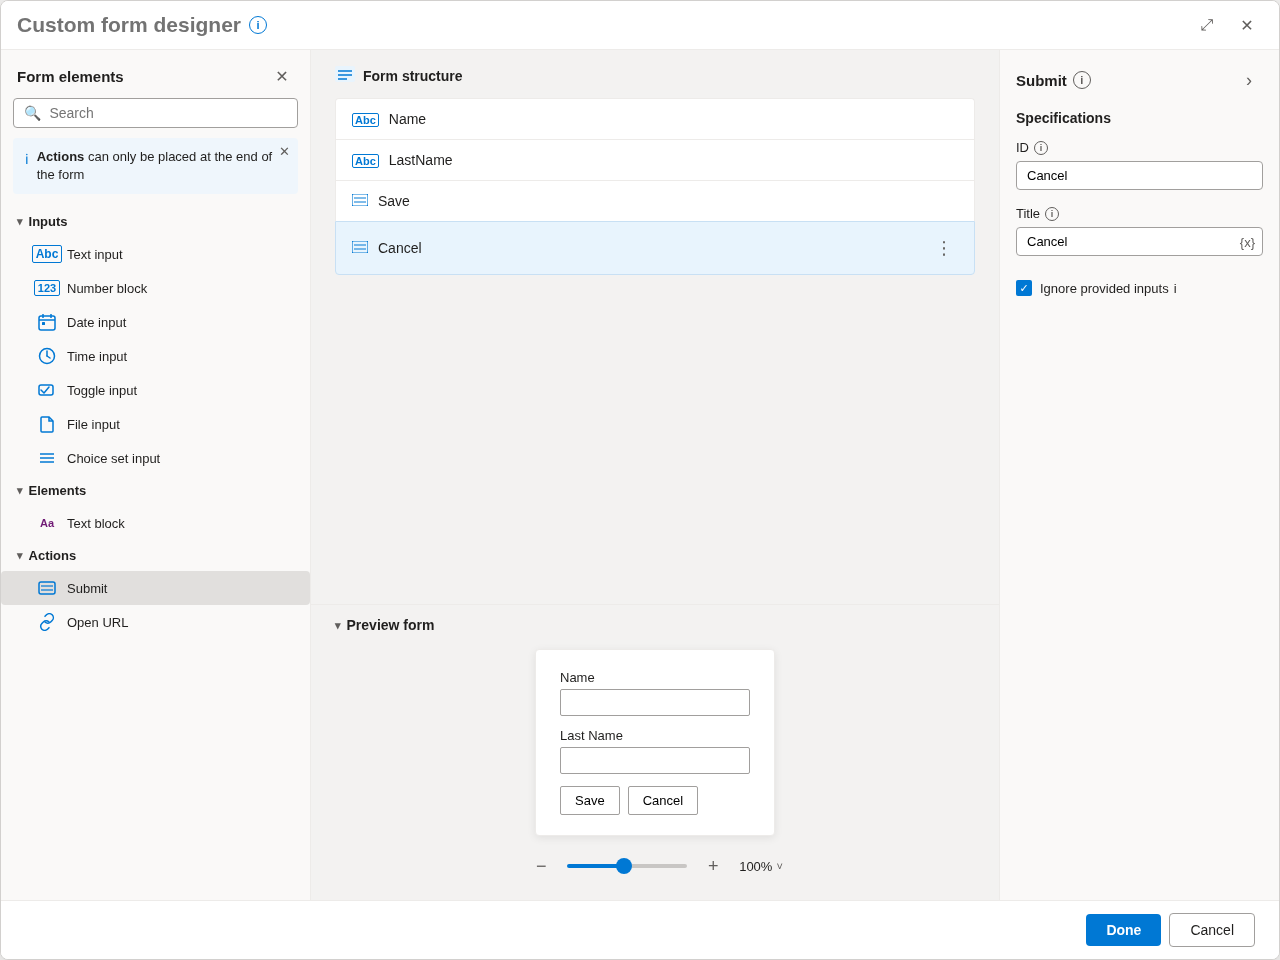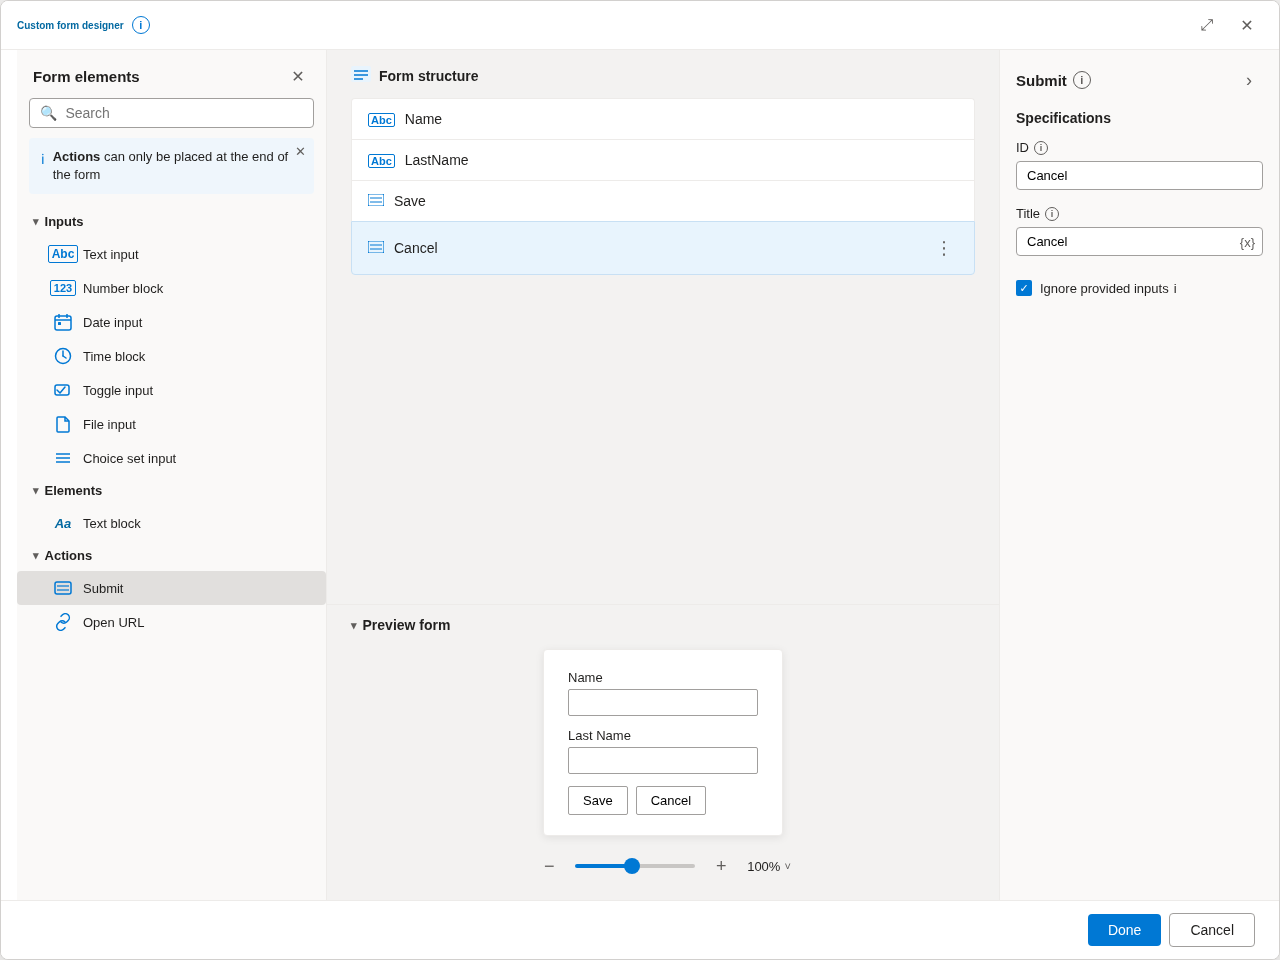--- a/index.html
+++ b/index.html
@@ -26,23 +26,23 @@
       border-bottom: 1px solid #edebe9;
       min-height: 48px;
       background: #ffffff;
     }
     .title-bar-left {
       display: flex;
       align-items: center;
       gap: 8px;
     }
     .title-bar-title {
-      font-size: 10px;
+      font-size: 21px;
       font-weight: 600;
-      color: #0369a1;
+      color: #737373;
     }
     .info-icon {
       width: 18px; height: 18px;
       border: 1.5px solid #0078d4;
       border-radius: 50%;
       display: inline-flex; align-items: center; justify-content: center;
       font-size: 11px; color: #0078d4; cursor: pointer; font-weight: 700;
     }
     .title-bar-actions {
       display: flex; gap: 8px; align-items: center;
@@ -53,21 +53,20 @@
       width: 32px; height: 32px;
       display: flex; align-items: center; justify-content: center;
       border-radius: 4px;
     }
 
     
     .main-layout {
       display: flex;
       flex: 1;
       overflow: hidden;
-      margin-left: 16px;
     }
 
     
     .sidebar {
       width: 310px;
       min-width: 310px;
       border-right: 1px solid #edebe9;
       background: #faf9f8;
       display: flex;
       flex-direction: column;
@@ -383,21 +382,21 @@
       background: #ffffff;
     }
     .btn-primary {
       padding: 8px 20px;
       background: #0078d4;
       color: #ffffff;
       border: none;
       border-radius: 4px;
       font-size: 14px;
       cursor: pointer;
-      font-weight: 400;
+      font-weight: 700;
     }
     .btn-secondary {
       padding: 8px 20px;
       background: #ffffff;
       color: #201f1e;
       border: 1px solid #a19f9d;
       border-radius: 4px;
       font-size: 14px;
       cursor: pointer;
     }
@@ -470,21 +469,21 @@
         <span>Date input</span>
       </div>
       <div class="sidebar-item">
         <div class="item-icon">
           <svg width="18" height="18" viewBox="0 0 18 18" fill="none">
             <circle cx="9" cy="9" r="7.5" stroke="#0078d4" stroke-width="1.5" fill="none"></circle>
             <line x1="9" y1="4" x2="9" y2="9" stroke="#0078d4" stroke-width="1.5" stroke-linecap="round"></line>
             <line x1="9" y1="9" x2="12" y2="11" stroke="#0078d4" stroke-width="1.5" stroke-linecap="round"></line>
           </svg>
         </div>
-        <span>Time block</span>
+        <span>Time input</span>
       </div>
       <div class="sidebar-item">
         <div class="item-icon">
           <svg width="18" height="18" viewBox="0 0 18 18" fill="none">
             <rect x="1" y="4" width="14" height="10" rx="2" stroke="#0078d4" stroke-width="1.5" fill="none"></rect>
             <polyline points="3,9 6,12 11,6" stroke="#0078d4" stroke-width="1.5" fill="none" stroke-linecap="round" stroke-linejoin="round"></polyline>
           </svg>
         </div>
         <span>Toggle input</span>
       </div>
@@ -507,21 +506,21 @@
         </div>
         <span>Choice set input</span>
       </div>
 
       <div class="section-toggle">
         <span class="chevron">▾</span>
         <span>Elements</span>
       </div>
       <div class="sidebar-item">
         <div class="item-icon">
-          <span style="color:#0369a1;font-size:13px;font-weight:700;font-style:italic;">Aa</span>
+          <span style="color:#701a75;font-size:11px;font-weight:700;">Aa</span>
         </div>
         <span>Text block</span>
       </div>
 
       <div class="section-toggle">
         <span class="chevron">▾</span>
         <span>Actions</span>
       </div>
       <div class="sidebar-item active">
         <div class="item-icon">

